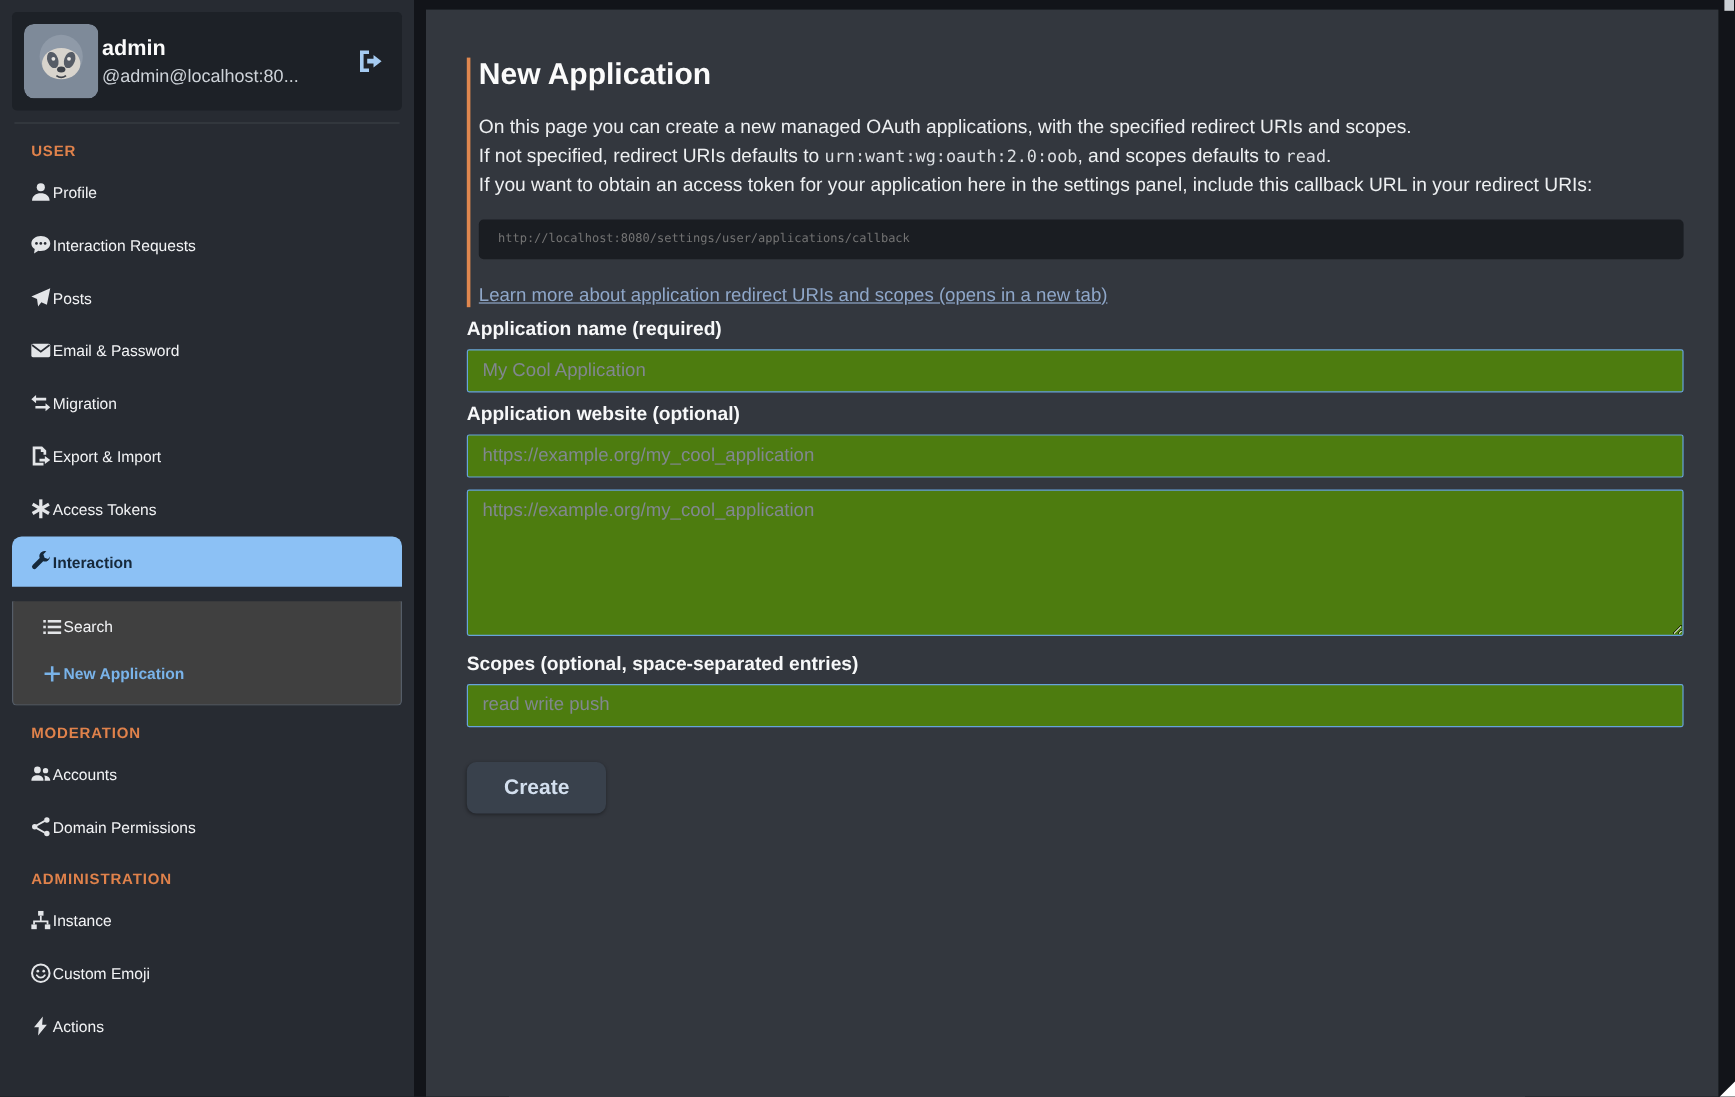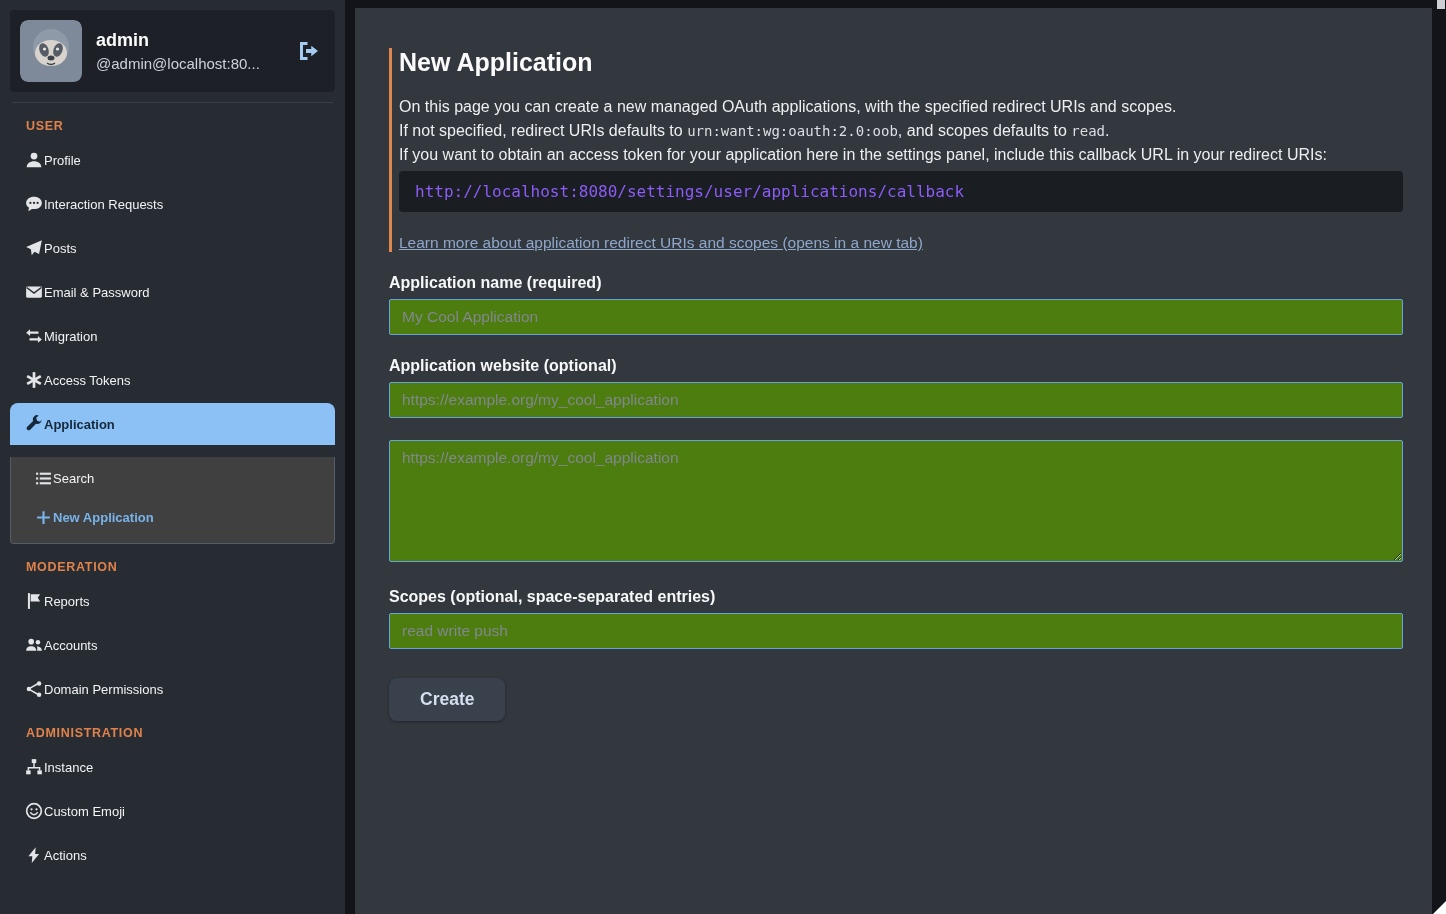--- a/index.html
+++ b/index.html
@@ -11,21 +11,21 @@
     color:#f3f4f6;
   }
 
   
   .sidebar {
     position:absolute; left:0; top:0; width:345px; height:100%;
     background:#272b32; padding:10px 10px 0 10px;
   }
   .user-card {
     background:#1d2127; border-radius:4px; padding:10px;
-    display:flex; align-items:center; gap:14px; cursor:pointer;
+    display:flex; align-items:center; gap:3px; cursor:pointer;
   }
   .avatar { width:62px; height:62px; border-radius:8px; overflow:hidden; flex:0 0 auto; }
   .user-info { min-width:0; }
   .user-name { font-size:18px; font-weight:bold; color:#fbfbfb; margin-bottom:4px; }
   .user-handle { font-size:15px; color:#cdd2d8; white-space:nowrap; }
   .logout { margin-left:auto; color:#a5cbf1; padding:4px; cursor:pointer; }
   .divider { border-bottom:1px solid #3a3f47; margin:10px 2px 4px; }
 
   .section-label {
     color:#e0824b; font-size:12.5px; font-weight:bold; letter-spacing:.7px;
@@ -56,30 +56,30 @@
     background:#33373e; padding:40px 29px 0 34px; overflow:hidden;
   }
   .intro { border-left:3px solid #e0874f; padding-left:7px; }
   h1.page-title { font-size:25px; font-weight:bold; color:#fbfbfb; margin:0 0 18px; }
   .intro p { margin:0; font-size:16px; line-height:24px; color:#edeff1; }
   code.inline {
     font-family:"DejaVu Sans Mono","Liberation Mono",monospace;
     font-size:14px; color:#dcdfe3;
   }
   .code-block {
-    margin-top:4px; background:#1a1d22; border-radius:4px;
+    margin-top:16px; background:#1a1d22; border-radius:4px;
     padding:11px 16px; font-family:"DejaVu Sans Mono","Liberation Mono",monospace;
-    font-size:16px; color:#8b5cf6; white-space:pre;
+    font-size:10px; color:#737373; white-space:pre;
   }
   .learn-link {
     display:inline-block; margin-top:22px; font-size:15.5px;
     color:#8fa7c9; text-decoration:underline; cursor:pointer;
   }
 
-  .field { margin-top:22px; }
+  .field { margin-top:10px; }
   .field label { display:block; font-weight:bold; font-size:16px; color:#f7f8f9; margin-bottom:7px; }
   input.text, textarea.text {
     width:100%; background:#4d7c0f; border:1px solid #67a3da; border-radius:2px;
     color:#e6e8eb; font-size:15.5px; padding:8px 12px;
     font-family:"Liberation Sans","DejaVu Sans",sans-serif;
   }
   textarea.text { height:122px; resize:vertical; }
   input.text::placeholder, textarea.text::placeholder { color:#81878f; opacity:1; }
 
   .create-btn {
@@ -177,39 +177,48 @@
   <div class="nav-item">
     <span class="icon">
       <svg width="18" height="18" viewBox="0 0 16 16" fill="currentColor">
         <path d="M4.5 2 1 5l3.5 3V6H12V4H4.5z"></path>
         <path d="M11.5 8 15 11l-3.5 3v-2H4v-2h7.5z"></path>
       </svg>
     </span>
     <span>Migration</span>
   </div>
 
+  <div class="nav-item">
+    <span class="icon">
+      <svg width="18" height="18" viewBox="0 0 16 16" fill="currentColor">
+        <path d="M2 1h7l3 3v3h-2V5H8V3H4v10h6v2H2z"></path>
+        <path d="M11 8l4 3-4 3v-2H7v-2h4z"></path>
+      </svg>
+    </span>
+    <span>Export &amp; Import</span>
+  </div>
 
   <div class="nav-item">
     <span class="icon">
       <svg width="18" height="18" viewBox="0 0 16 16" fill="currentColor">
         <rect x="6.8" y="1" width="2.4" height="14"></rect>
         <rect x="6.8" y="1" width="2.4" height="14" transform="rotate(60 8 8)"></rect>
         <rect x="6.8" y="1" width="2.4" height="14" transform="rotate(120 8 8)"></rect>
       </svg>
     </span>
     <span>Access Tokens</span>
   </div>
 
   <div class="nav-item active">
     <span class="icon">
       <svg width="18" height="18" viewBox="0 0 16 16" fill="currentColor">
         <path d="M14.8 4.2a3.8 3.8 0 0 1-5 3.6L4.6 13a1.8 1.8 0 1 1-2.6-2.5l5.2-5.2a3.8 3.8 0 0 1 4.9-4.9L9.9 2.6l.9 2.6 2.6.9z"></path>
       </svg>
     </span>
-    <span>Application</span>
+    <span>Interaction</span>
   </div>
 
   <div class="submenu">
     <div class="nav-item">
       <span class="icon">
         <svg width="17" height="17" viewBox="0 0 16 16" fill="currentColor">
           <rect x="1" y="2.5" width="2" height="2"></rect>
             <rect x="4.5" y="2.5" width="10.5" height="2"></rect>
           <rect x="1" y="7" width="2" height="2"></rect>
             <rect x="4.5" y="7" width="10.5" height="2"></rect>
@@ -224,29 +233,20 @@
         <svg width="17" height="17" viewBox="0 0 16 16" fill="currentColor">
           <path d="M7 2h2v5h5v2H9v5H7V9H2V7h5z"></path>
         </svg>
       </span>
       <span>New Application</span>
     </div>
   </div>
 
   <div class="section-label">MODERATION</div>
 
-  <div class="nav-item">
-    <span class="icon">
-      <svg width="18" height="18" viewBox="0 0 16 16" fill="currentColor">
-        <rect x="2.6" y="1" width="1.8" height="14"></rect>
-        <path d="M5 2h8.5l-2.2 3.2 2.2 3.3H5z"></path>
-      </svg>
-    </span>
-    <span>Reports</span>
-  </div>
 
   <div class="nav-item">
     <span class="icon">
       <svg width="18" height="18" viewBox="0 0 16 16" fill="currentColor">
         <circle cx="5.5" cy="5" r="2.5"></circle>
         <path d="M1 13c0-2.7 2-4 4.5-4S10 10.3 10 13z"></path>
         <circle cx="11.5" cy="5.5" r="2"></circle>
         <path d="M10.6 9.2c2.5.2 4.4 1.5 4.4 3.8h-4.2a5.5 5.5 0 0 0-.2-3.8z"></path>
       </svg>
     </span>

